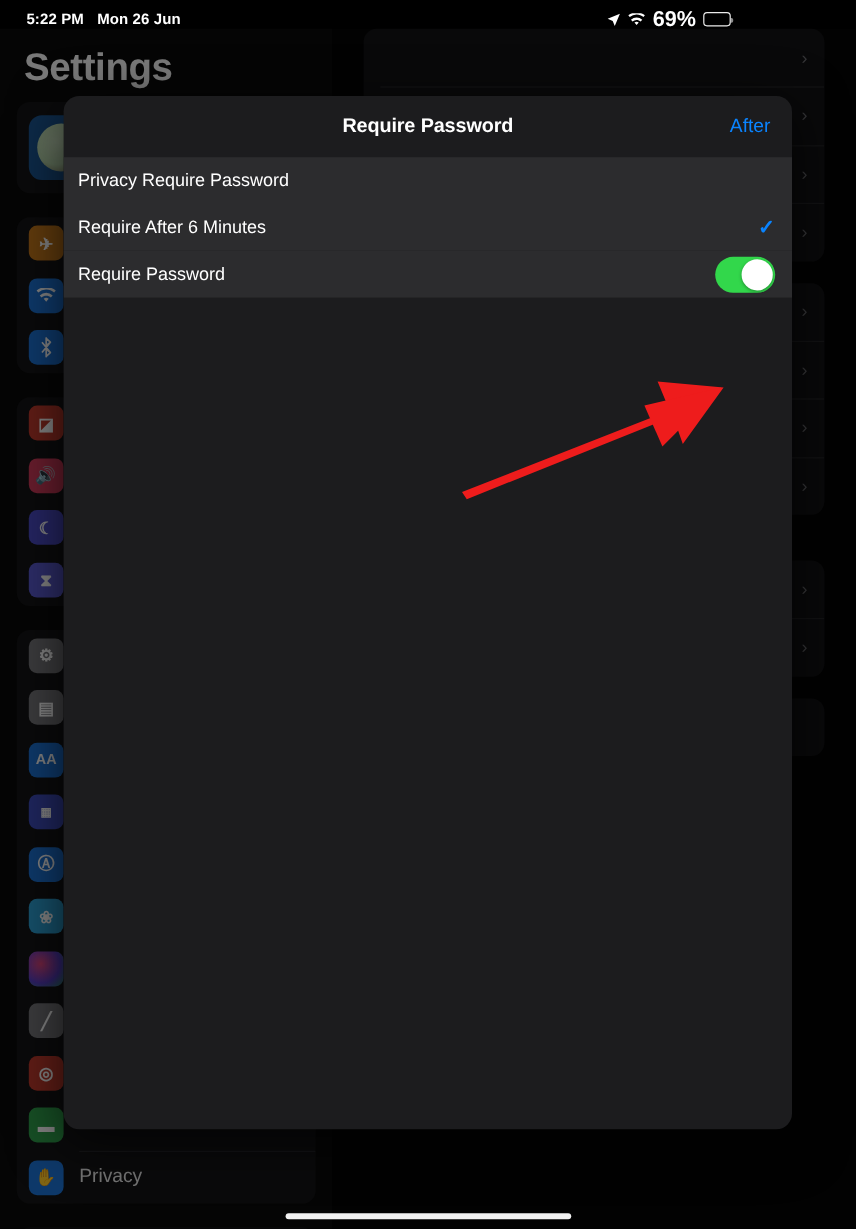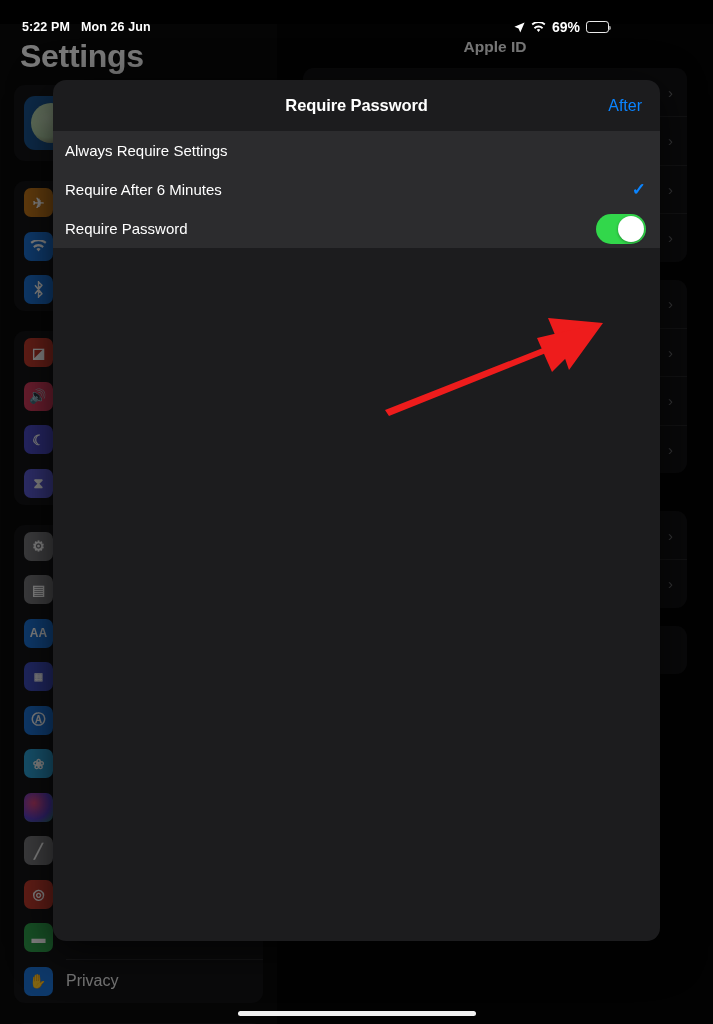--- a/index.html
+++ b/index.html
@@ -6,29 +6,29 @@
   html, body {
     width:713px; height:1024px;
     background:#000;
     font-family:"Liberation Sans", sans-serif;
     overflow:hidden;
   }
   #screen { position:relative; width:713px; height:1024px; background:#000; }
 
   
   .statusbar {
-    position:absolute; top:15px; left:0; width:623px; height:24px;
+    position:absolute; top:4px; left:0; width:623px; height:24px;
     display:flex; align-items:center; z-index:40;
     padding:0 14px 0 22px; color:#fff;
   }
   .sb-left { display:flex; align-items:center; gap:11px; }
   .sb-time { font-size:12.5px; font-weight:600; letter-spacing:.1px; }
   .sb-date { font-size:12.5px; font-weight:600; letter-spacing:.1px; }
   .sb-right { margin-left:auto; display:flex; align-items:center; gap:6px; }
-  .sb-pct { font-size:14px; font-weight:600; }
+  .sb-pct { font-size:18px; font-weight:600; }
   .ic-loc svg, .ic-wifi svg { display:block; }
   .batt {
     width:23px; height:11.5px; border:1.3px solid rgba(255,255,255,.92);
     border-radius:3.2px; position:relative; padding:1.2px;
   }
   .batt::after {
     content:""; position:absolute; right:-3.2px; top:3.4px;
     width:1.8px; height:4.2px; border-radius:0 1.4px 1.4px 0;
     background:rgba(255,255,255,.55);
   }
@@ -240,21 +240,20 @@
       </div>
 
       <div class="sb-group">
         <div class="sb-row">
           
         </div>
       </div>
     </div>
 
     <div class="detail">
-      <div class="detail-title">Apple ID</div>
 
       <div class="detail-group">
         <div class="detail-row">
             <span class="chev">›</span>
           </div>
         <div class="detail-sep"></div>
         <div class="detail-row">
             <span class="chev">›</span>
           </div>
         <div class="detail-sep"></div>
@@ -305,21 +304,21 @@
 
   <div class="modal">
     <div class="modal-nav">
       <div class="modal-title">Require Password</div>
       <div class="modal-done">After</div>
     </div>
 
 
     <div>
       <div class="cell">
-        <span class="cell-label">Always Require Settings</span>
+        <span class="cell-label">Privacy Require Password</span>
         <div class="cell-sep"></div>
       </div>
       <div class="cell">
         <span class="cell-label">Require After 6 Minutes</span>
         <span class="check">✓</span>
       </div>
     </div>
 
 
     <div>

